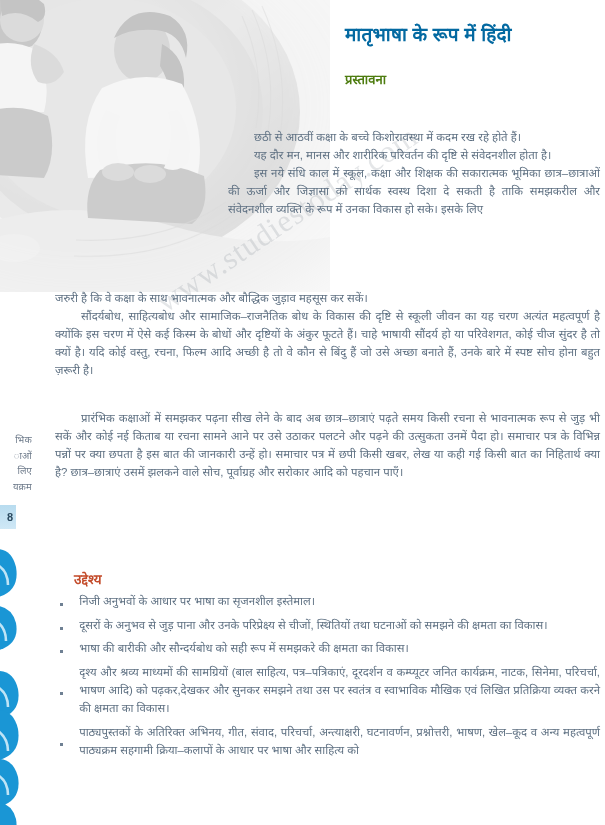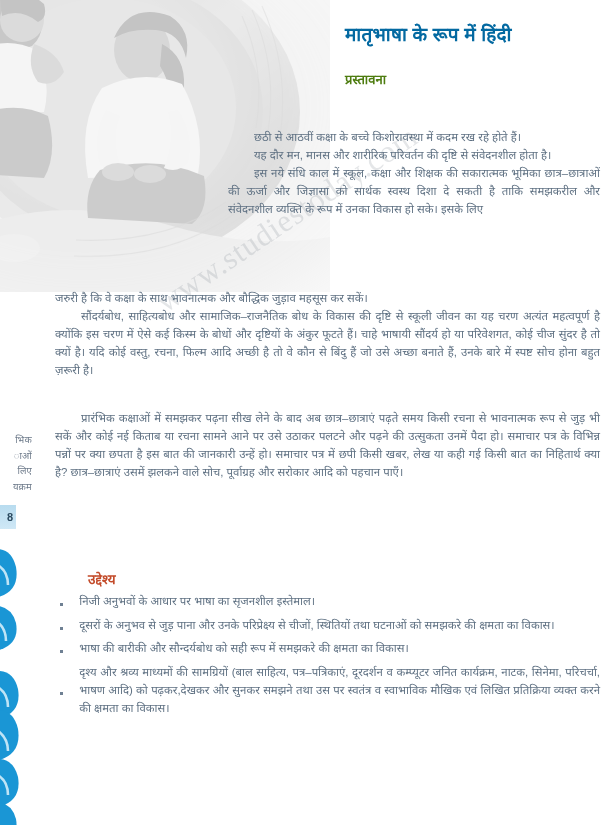--- a/index.html
+++ b/index.html
@@ -86,21 +86,21 @@
   .full-width p.noind{text-indent:0;}
 
   .para-block{
     position:absolute;left:55px;width:545px;
     text-align:justify;text-align-last:left;
   }
   .para-block p{margin:0;text-indent:26px;}
 
   
   .obj-head{
-    position:absolute;left:88px;top:570px;
+    position:absolute;left:74px;top:570px;
     color:#c34b2a;font-size:13.5px;font-weight:bold;z-index:6;
   }
   .bullets{
     position:absolute;left:60px;top:592px;width:540px;z-index:6;
   }
   .bullet{
     display:flex;align-items:center;margin-bottom:5.5px;
   }
   .bullet .dot{
     flex:0 0 auto;width:3.2px;height:3.2px;background:#6f8093;
@@ -224,25 +224,29 @@
 
 
   <div class="obj-head">उद्देश्य</div>
   <div class="bullets">
     <div class="bullet">
       <span class="dot"></span>
       <span class="btxt">निजी अनुभवों के आधार पर भाषा का सृजनशील इस्तेमाल।</span>
     </div>
     <div class="bullet">
       <span class="dot"></span>
-      <span class="btxt">दूसरों के अनुभव से जुड़ पाना और उनके परिप्रेक्ष्य से चीजों, स्थितियों तथा घटनाओं को समझकरे की क्षमता का विकास।</span>
+      <span class="btxt">दूसरों के अनुभव से जुड़ पाना और उनके परिप्रेक्ष्य से चीजों, स्थितियों तथा घटनाओं को समझने की क्षमता का विकास।</span>
     </div>
     <div class="bullet">
       <span class="dot"></span>
       <span class="btxt">भाषा की बारीकी और सौन्दर्यबोध को सही रूप में समझकरे की क्षमता का विकास।</span>
     </div>
     <div class="bullet">
       <span class="dot"></span>
       <span class="btxt">दृश्य और श्रव्य माध्यमों की सामग्रियों (बाल साहित्य, पत्र–पत्रिकाएं, दूरदर्शन व कम्प्यूटर जनित कार्यक्रम, नाटक, सिनेमा, परिचर्चा, भाषण आदि) को पढ़कर,देखकर और सुनकर समझने तथा उस पर स्वतंत्र व स्वाभाविक मौखिक एवं लिखित प्रतिक्रिया व्यक्त करने की क्षमता का विकास।</span>
     </div>
+    <div class="bullet">
+      <span class="dot"></span>
+      <span class="btxt">पाठ्यपुस्तकों के अतिरिक्त अभिनय, गीत, संवाद, परिचर्चा, अन्त्याक्षरी, घटनावर्णन, प्रश्नोत्तरी, भाषण, खेल–कूद व अन्य महत्वपूर्ण पाठ्यक्रम सहगामी क्रिया–कलापों के आधार पर भाषा और साहित्य को</span>
+    </div>
   </div>
 
 </div>
 
 </body></html>

